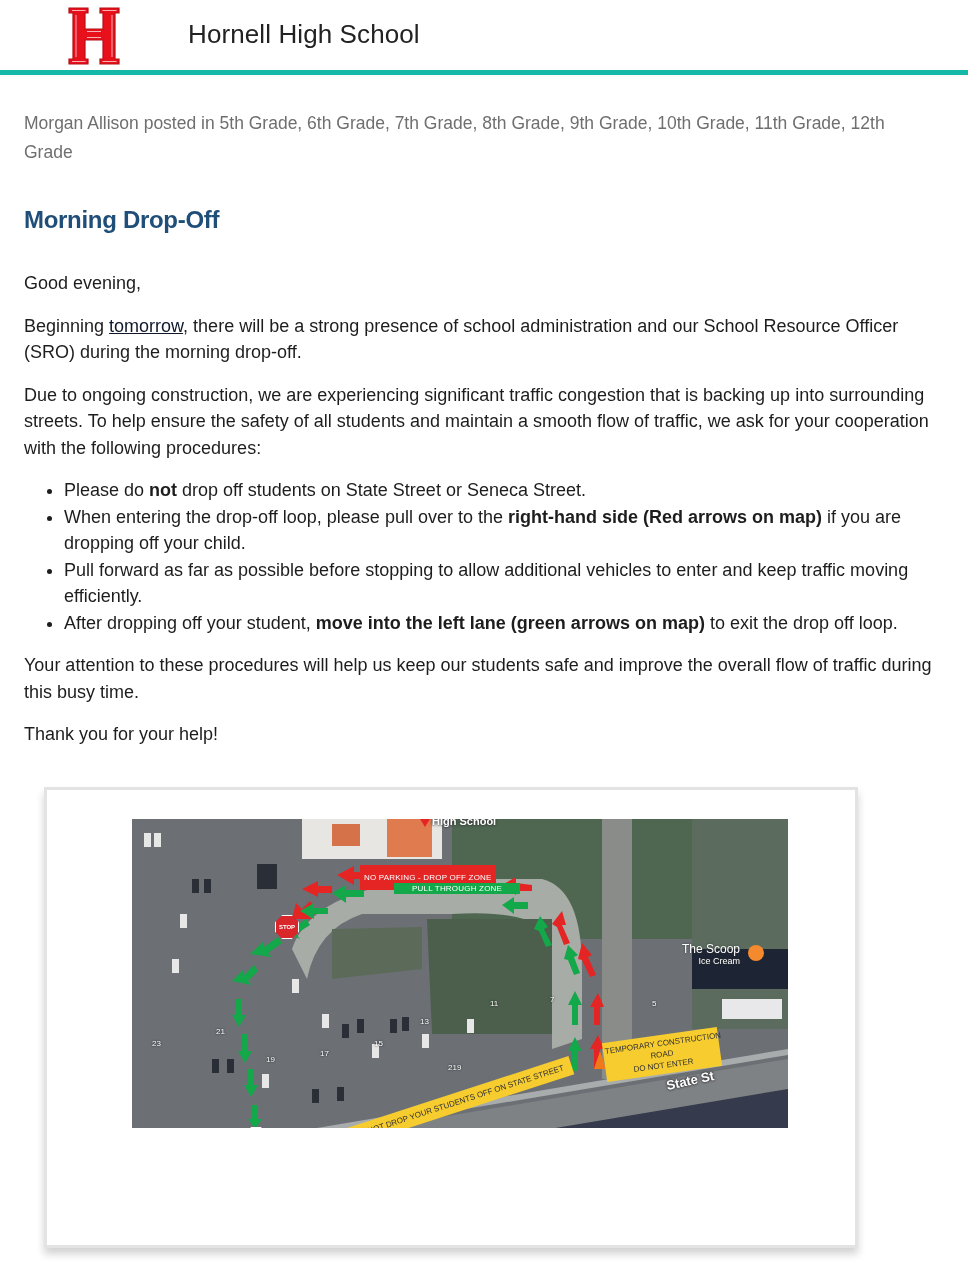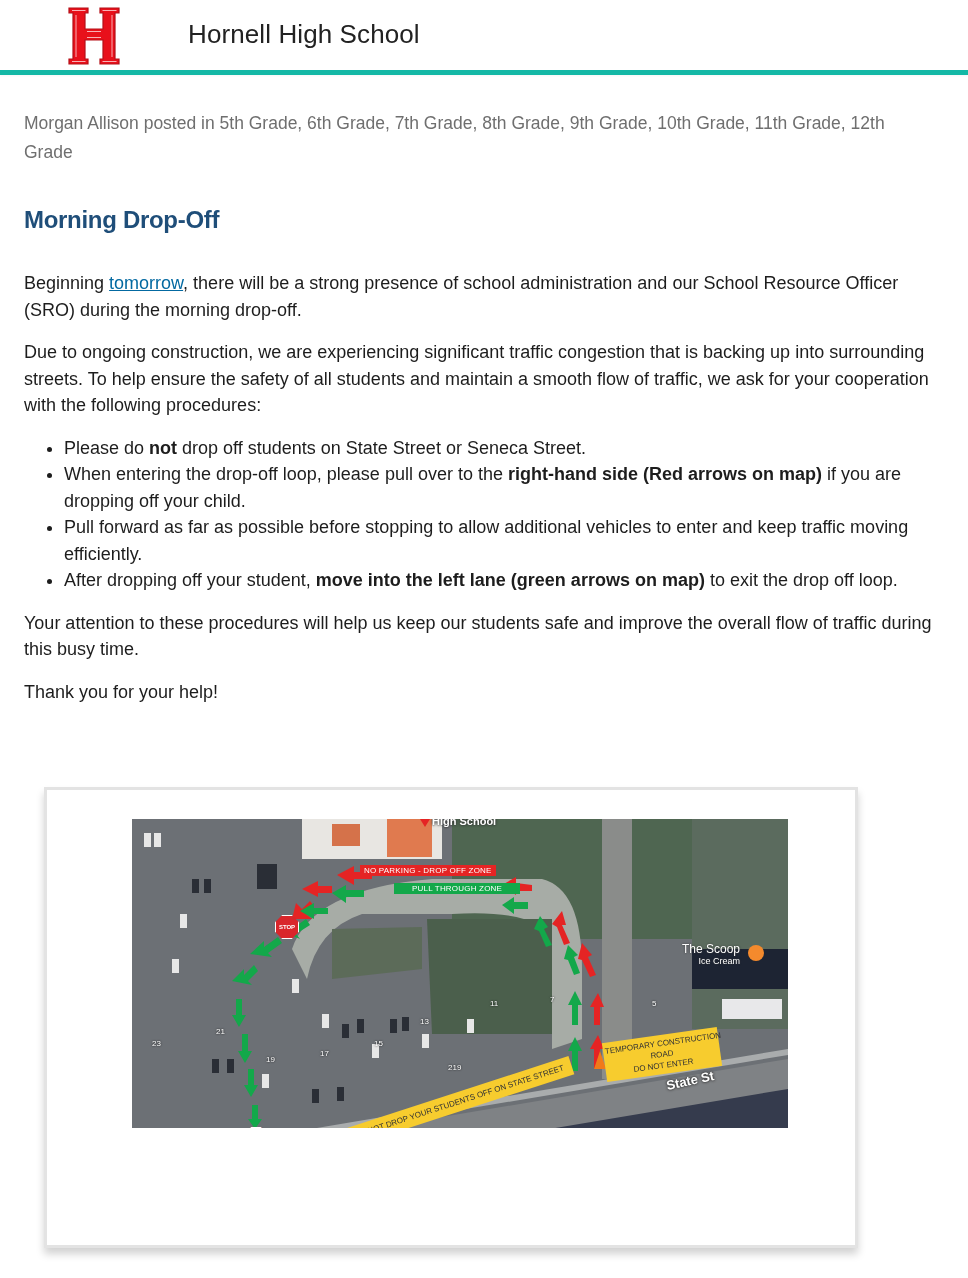--- a/index.html
+++ b/index.html
@@ -26,40 +26,40 @@
   .post-title {
     position: absolute; left: 24px; top: 206px; margin: 0;
     font-size: 24px; font-weight: bold; color: #1f4e79; letter-spacing: -0.3px;
   }
   
   .body-text {
     position: absolute; left: 24px; top: 270px; width: 920px;
     font-size: 18px; line-height: 26.5px; color: #1d1d1d;
   }
   .body-text p { margin: 0 0 16px 0; }
-  .body-text a { color: #0369a1; text-decoration: underline; }
+  .body-text a { color: #0f172a; text-decoration: underline; }
   .body-text ul { margin: 0 0 16px 0; padding-left: 40px; }
   .body-text li { margin: 0; }
   .body-text b { font-weight: bold; }
   
   .figure {
     position: absolute; left: 44px; top: 787px; width: 808px; height: 455px;
     background: #ffffff; border: 3px solid #e3e3e3;
     box-shadow: 0 6px 8px rgba(0,0,0,0.18);
   }
   .map {
     position: absolute; left: 85px; top: 29px; width: 656px; height: 309px;
     background: #1d4ed8; overflow: hidden;
   }
   .map svg { position: absolute; left: 0; top: 0; }
   .map-label { position: absolute; font-family: "Liberation Sans", sans-serif; white-space: nowrap; }
   .street-label { color: #ffffff; font-weight: bold; font-size: 13px; text-shadow: 0 0 2px #333, 0 0 3px #333; }
   .poi-label { color: #ffffff; font-size: 12px; text-shadow: 0 0 2px #333; line-height: 12px; text-align: right; }
   .poi-sub { font-size: 9px; }
-  .zone-banner { color: #fff; font-size: 8px; padding: 1px 4px; letter-spacing: 0.2px; }
+  .zone-banner { color: #fff; font-size: 8px; padding: 8px 4px; letter-spacing: 0.2px; }
   .red-banner { background: #e52424; }
   .green-banner { background: #13a84a; }
   .yellow-sign { background: #f7cc2e; color: #333; font-size: 8px; text-align: center; line-height: 11px; }
   .stop-sign {
     position: absolute; width: 22px; height: 22px; background: #d9262b; border: 1px solid #fff;
     clip-path: polygon(30% 0, 70% 0, 100% 30%, 100% 70%, 70% 100%, 30% 100%, 0 70%, 0 30%);
     color: #fff; font-size: 6px; font-weight: bold; display: flex; align-items: center; justify-content: center;
   }
   .lot-num { color: #fff; font-size: 8px; text-shadow: 0 0 2px #000; text-align: center; }
 </style>
@@ -75,20 +75,21 @@
     </svg>
   </div>
   <div class="school-name">Hornell High School</div>
 </div>
 
 <div class="meta">Morgan Allison posted in 5th Grade, 6th Grade, 7th Grade, 8th Grade, 9th Grade, 10th Grade, 11th Grade, 12th Grade</div>
 
 <h2 class="post-title">Morning Drop-Off</h2>
 
 <div class="body-text">
+  <p>Good evening,</p>
   <p><span>Beginning </span><a href="#">tomorrow</a><span>, there will be a strong presence of school administration and our School Resource Officer (SRO) during the morning drop-off.</span></p>
   <p>Due to ongoing construction, we are experiencing significant traffic congestion that is backing up into surrounding streets. To help ensure the safety of all students and maintain a smooth flow of traffic, we ask for your cooperation with the following procedures:</p>
   <ul>
     <li><span>Please do </span><b>not</b><span> drop off students on State Street or Seneca Street.</span></li>
     <li><span>When entering the drop-off loop, please pull over to the </span><b>right-hand side (Red arrows on map)</b><span> if you are dropping off your child.</span></li>
     <li><span>Pull forward as far as possible before stopping to allow additional vehicles to enter and keep traffic moving efficiently.</span><b></b><span></span></li>
     <li><span>After dropping off your student, </span><b>move into the left lane (green arrows on map)</b><span> to exit the drop off loop.</span></li>
   </ul>
   <p>Your attention to these procedures will help us keep our students safe and improve the overall flow of traffic during this busy time.</p>
   <p>Thank you for your help!</p>

